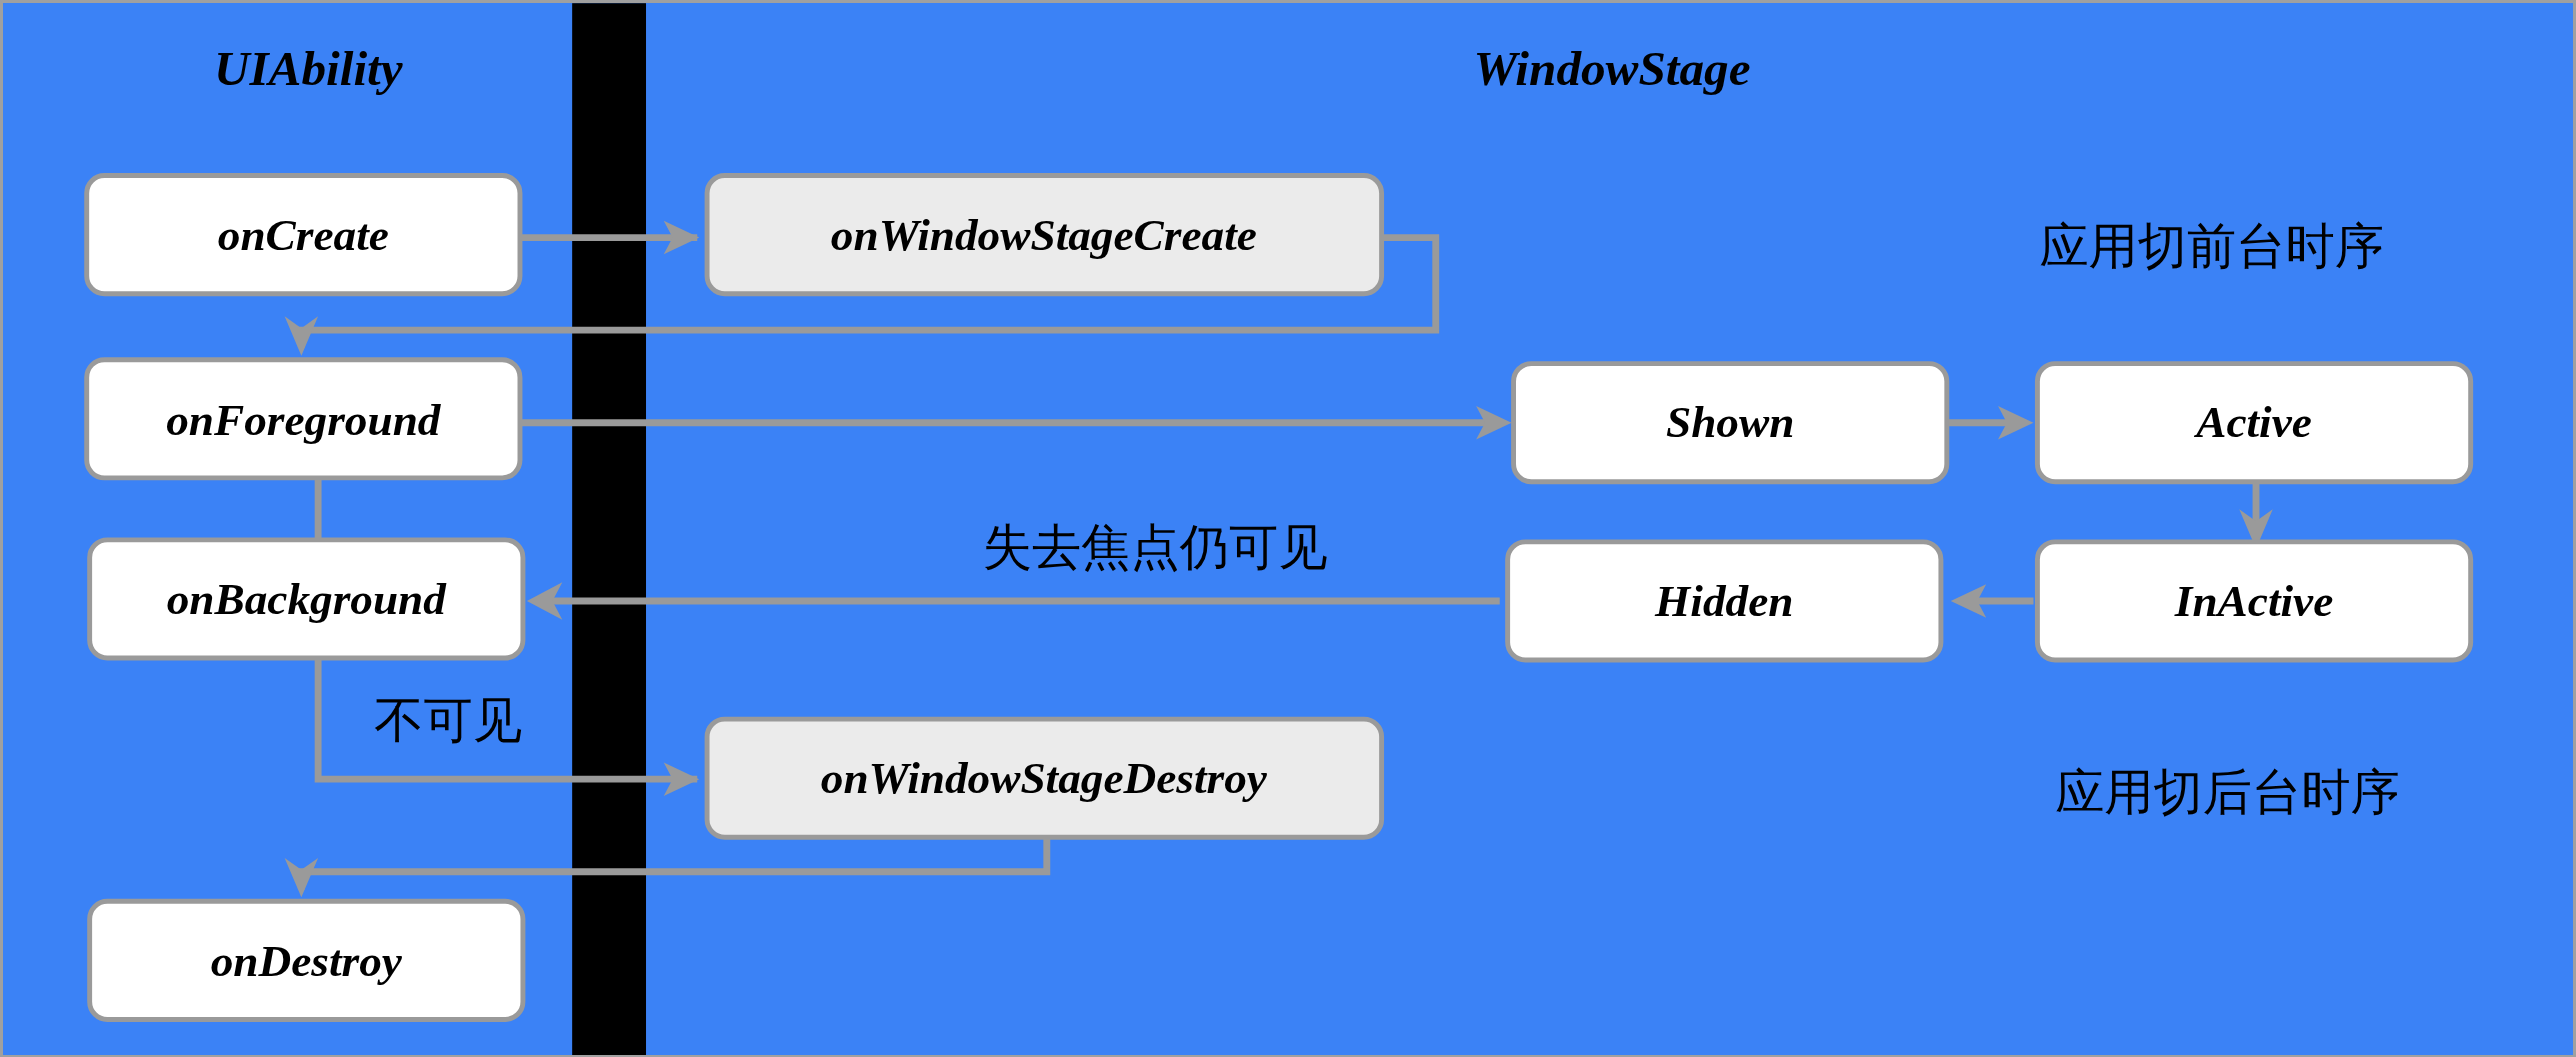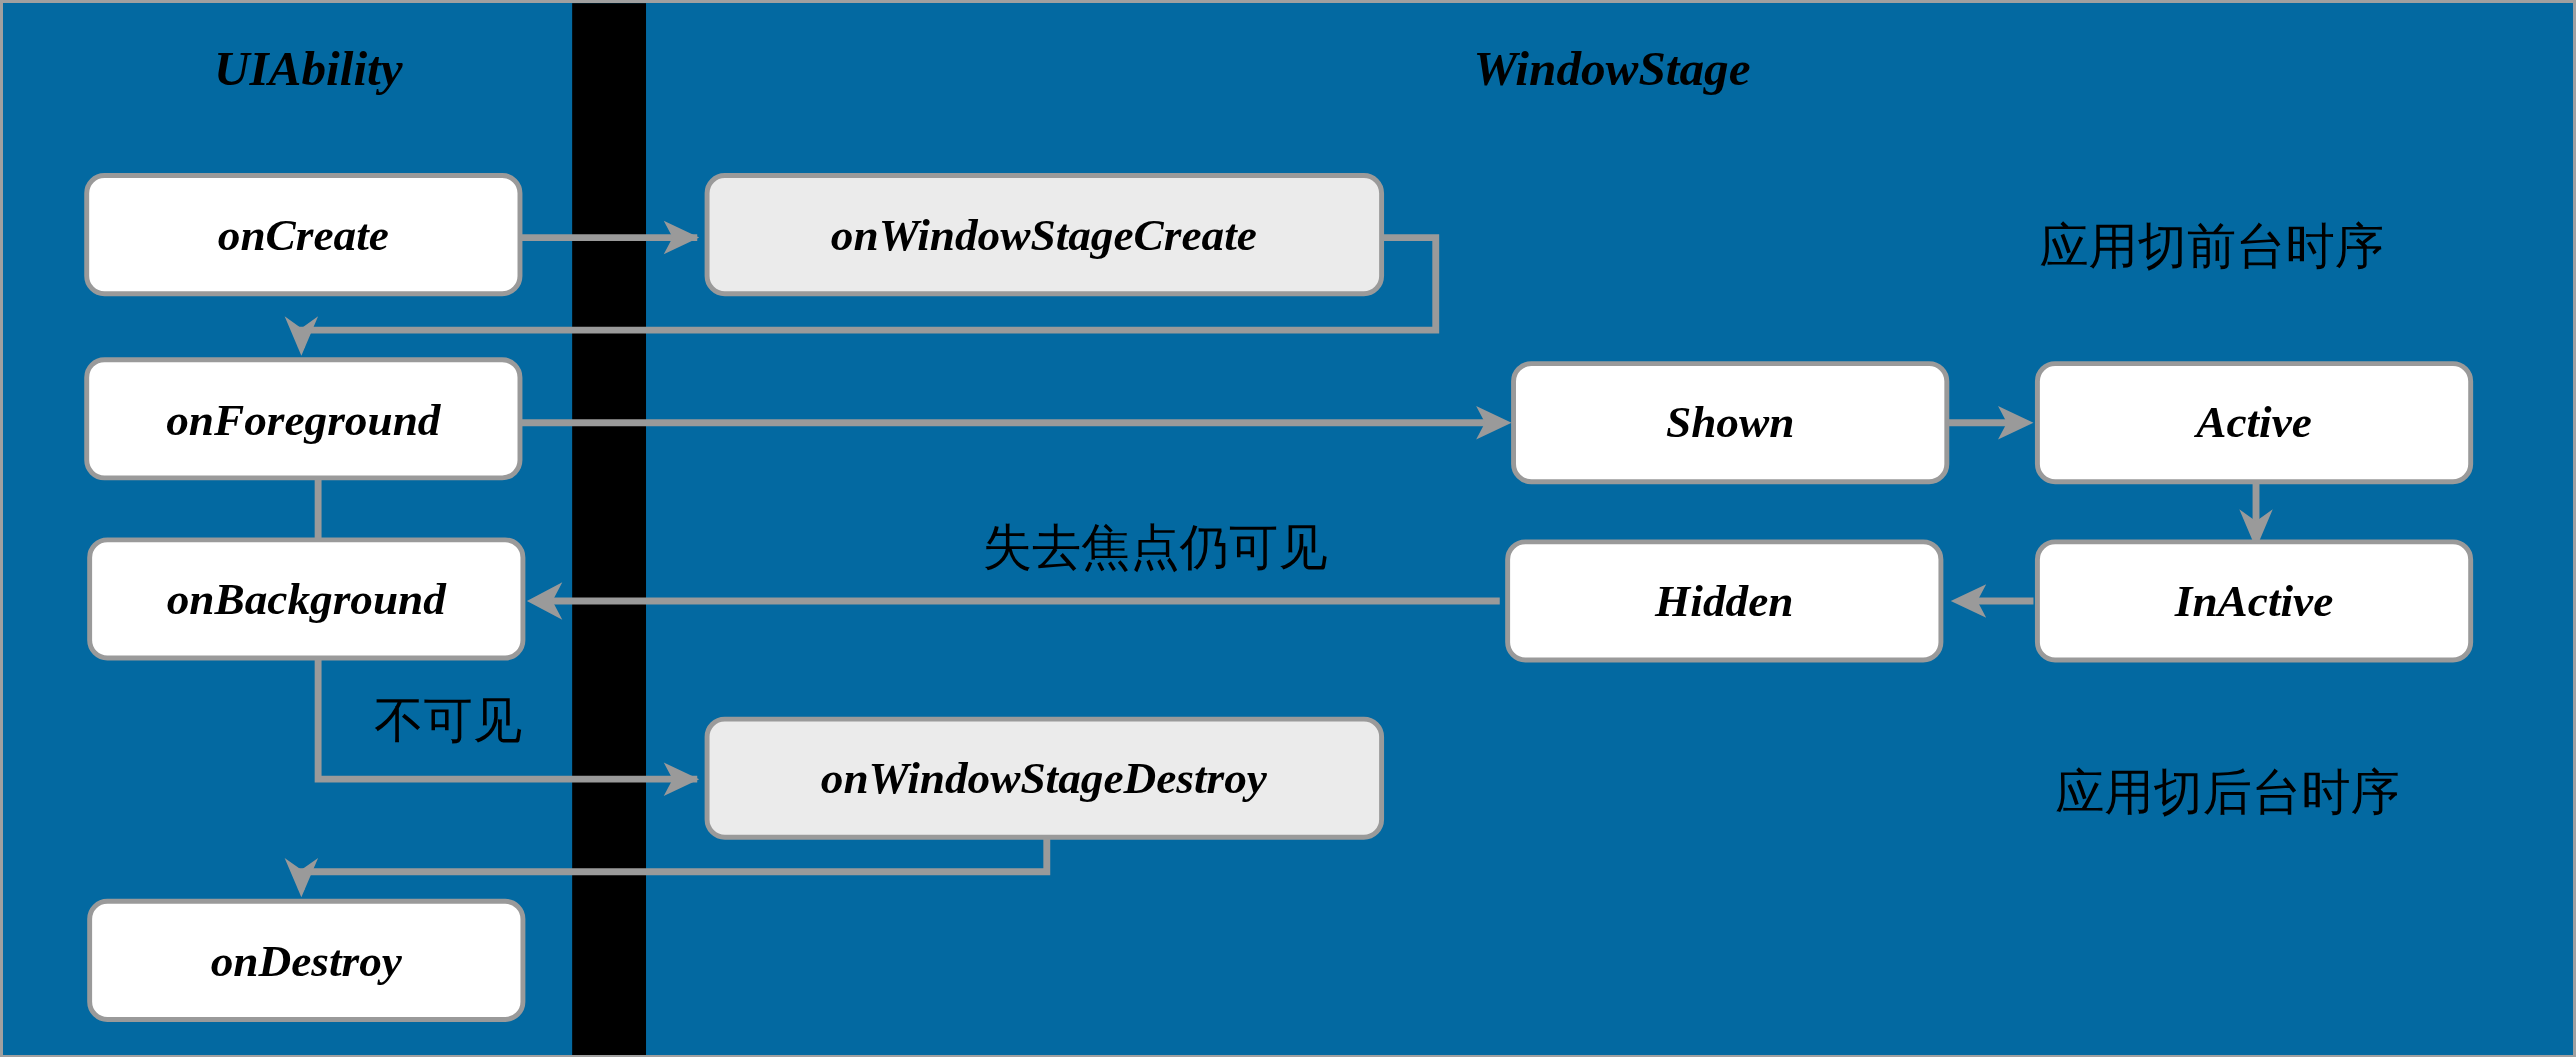--- a/index.html
+++ b/index.html
@@ -7,21 +7,21 @@
     padding: 0;
     background: #ffffff;
   }
   body {
     font-family: "Liberation Serif", serif;
   }
   #root {
     position: relative;
     width: 2576px;
     height: 1058px;
-    background: #0369a1;
+    background: #3b82f6;
     box-sizing: border-box;
     border: 3px solid #a0a0a0;
     overflow: hidden;
   }
   svg.diagram {
     position: absolute;
     left: 0;
     top: 0;
     width: 2576px;
     height: 1058px;

